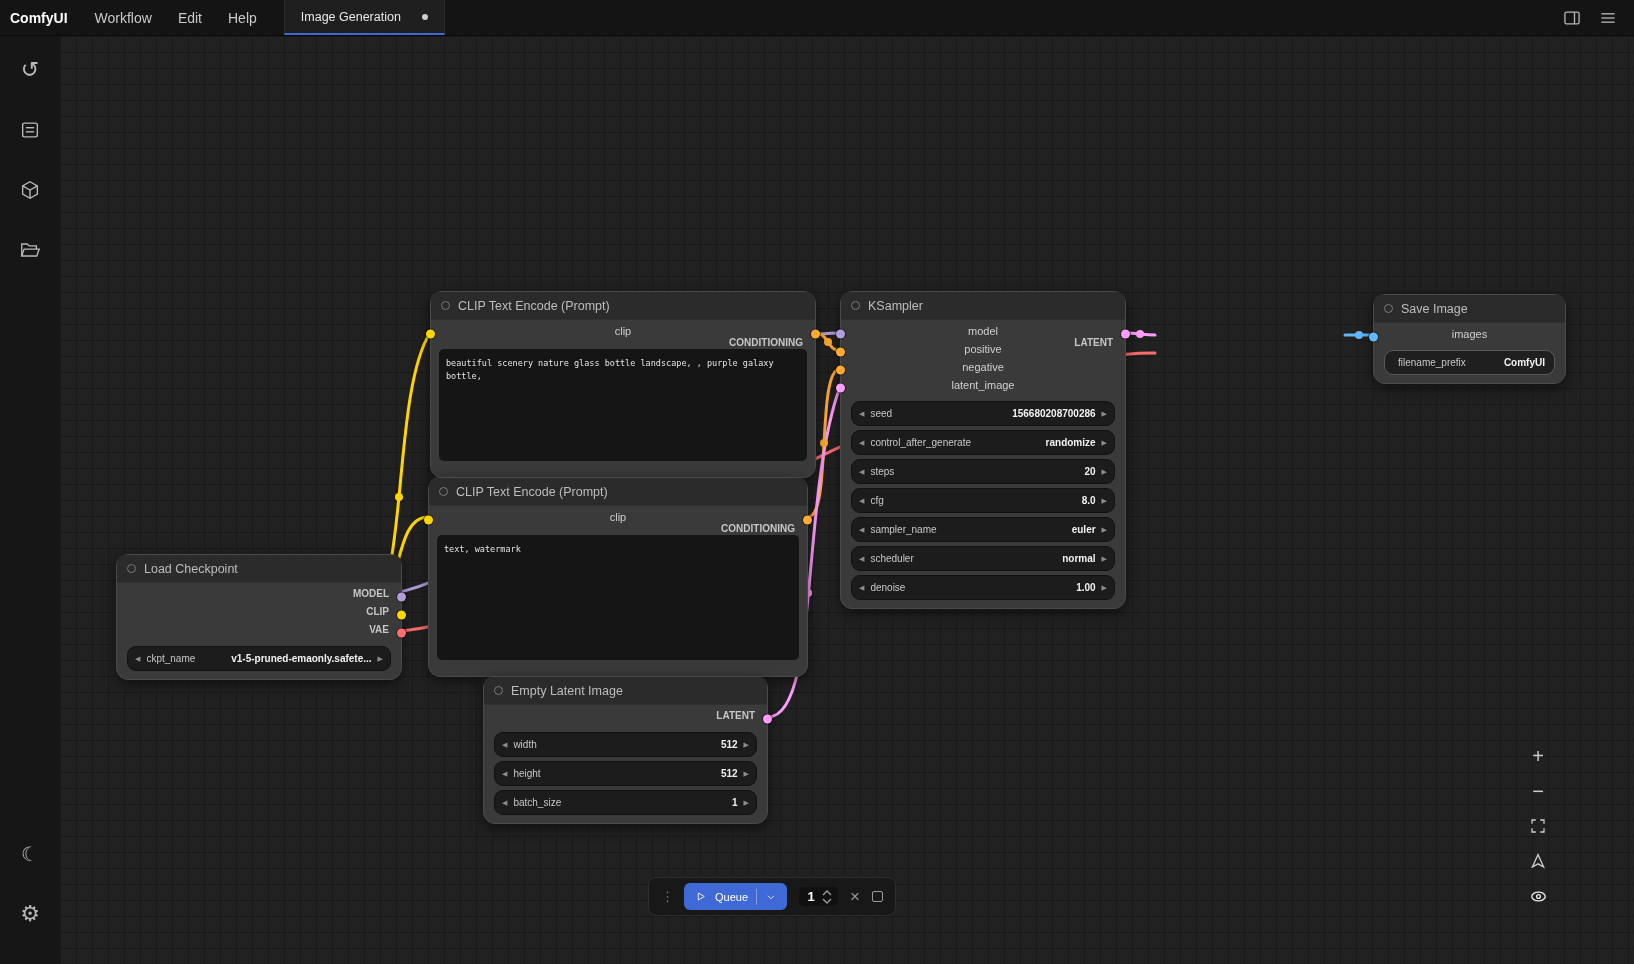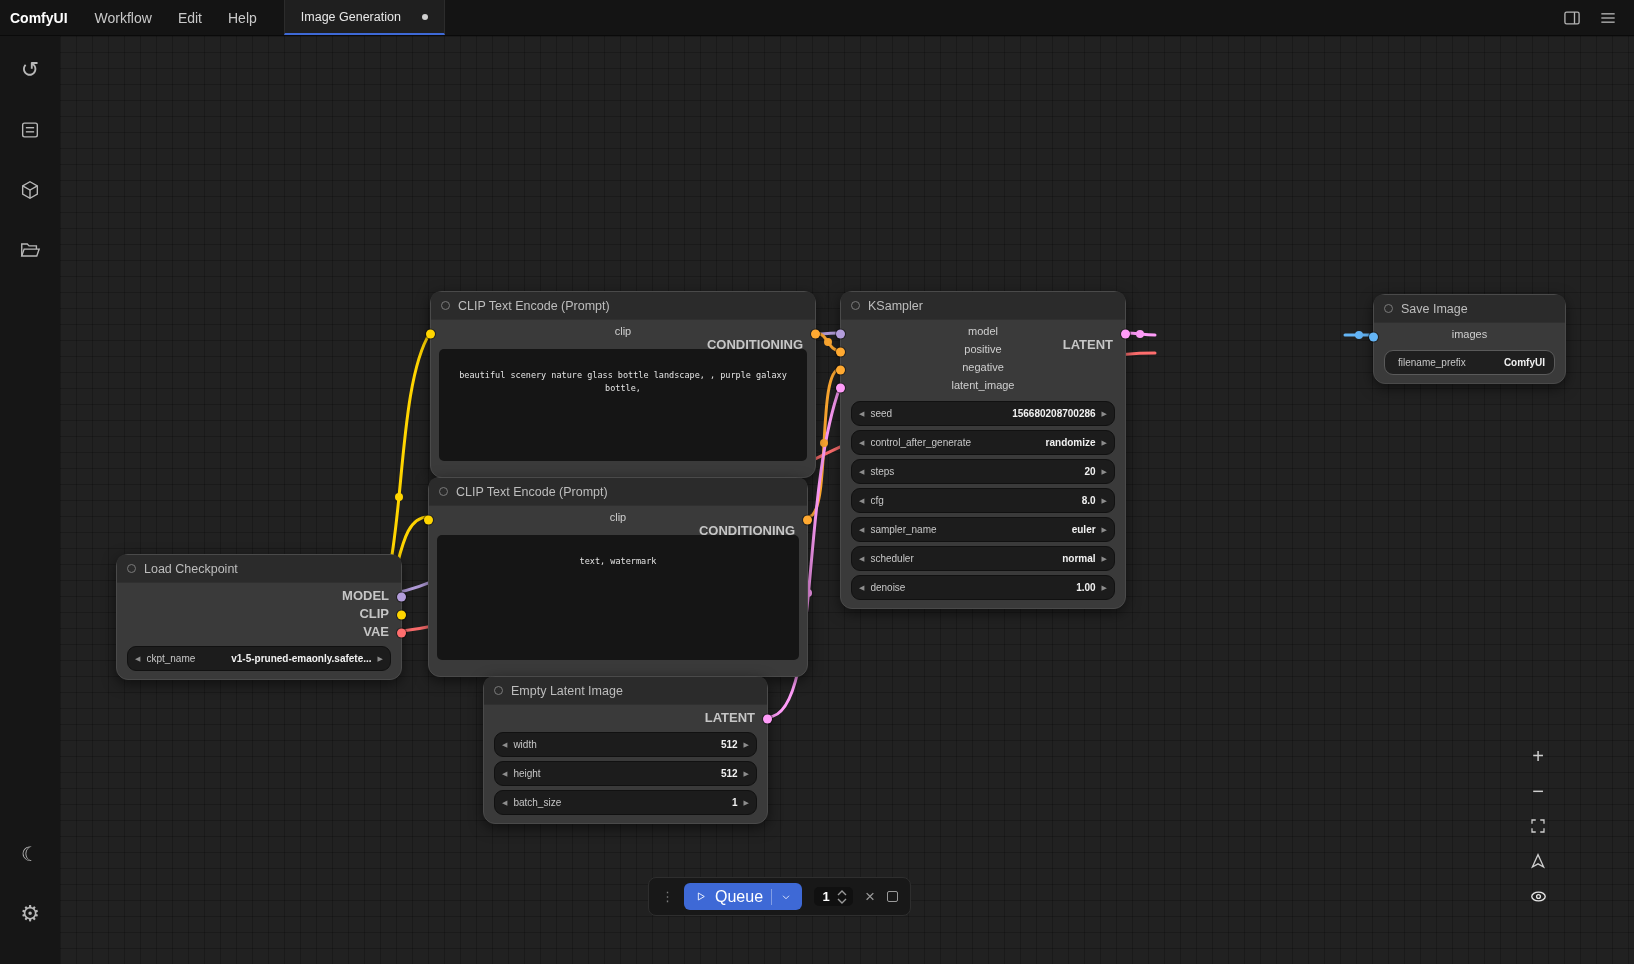--- a/index.html
+++ b/index.html
@@ -45,44 +45,44 @@
   .node{position:absolute;z-index:2;background:#3a3a3a;border:1px solid #4a4a4a;border-radius:12px;
     box-shadow:0 4px 14px rgba(0,0,0,.55);}
   .node-title{height:28px;display:flex;align-items:center;gap:8px;padding:0 10px;background:#2b2b2b;
     border-radius:7px 7px 0 0;color:#bdbdbd;font-size:12.5px;border-bottom:1px solid #303030;}
   .collapse-dot{width:9px;height:9px;border-radius:50%;border:1.5px solid #7a7a7a;flex:0 0 auto;}
   .node-body{padding:5px 0 8px;}
   .io-row{position:relative;height:18px;display:flex;align-items:center;padding:0 12px;flex-direction:column;}
   .io-left{display:flex;align-items:center;}
   .io-right{display:flex;align-items:center;margin-left:auto;}
   .io-label{color:#cfcfcf;font-size:11px;}
-  .io-label.outl{font-weight:bold;color:#c6c6c6;font-size:13px;}
+  .io-label.outl{font-weight:bold;color:#c6c6c6;font-size:10px;}
   .port{position:absolute;top:50%;width:9px;height:9px;border-radius:50%;transform:translateY(-50%);
     box-shadow:0 0 0 1px rgba(0,0,0,.45);}
   .port.in{left:-5px;} .port.out{right:-5px;}
   .c-model{background:var(--model,#B39DDB);} .c-clip{background:var(--clip,#FFD500);}
   .c-vae{background:var(--vae,#FF6E6E);} .c-conditioning{background:var(--conditioning,#FFA931);}
   .c-latent{background:var(--latent,#FF9CF9);} .c-image{background:var(--image,#64B5F6);}
   .widget{height:25px;margin:4px 10px 0;background:#1c1c1c;border:1px solid #111111;border-radius:9px;
     display:flex;align-items:center;padding:0 7px;font-size:10px;color:#c7c7c7;}
   .widget .arrow{color:#8d8d8d;font-size:7px;flex:0 0 auto;line-height:1;}
   .widget .wname{margin-left:6px;white-space:nowrap;}
   .widget .wval{margin-left:auto;margin-right:6px;color:#f1f1f1;font-weight:bold;white-space:nowrap;}
   .widget.textw{background:#1f1f1f;border:1px solid #5a5a5a;}
   .widget.textw .wval{margin-right:2px;}
-  .ta{margin:6px 8px 8px;background:#151515;border-radius:5px;padding:20px 7px;
+  .ta{margin:6px 8px 8px;background:#151515;border-radius:5px;padding:8px 7px;
     font-family:"DejaVu Sans Mono",monospace;font-size:8.5px;line-height:1.5;color:#e4e4e4;
-    overflow:hidden;white-space:pre-wrap;text-align:center;}
+    overflow:hidden;white-space:pre-wrap;}
 
   
   .queuebar{position:absolute;left:648px;top:877px;height:39px;z-index:20;background:#181818;
     border:1px solid #2e2e2e;border-radius:8px;display:flex;align-items:center;gap:12px;padding:0 12px;}
   .drag-dots{color:#7d7d7d;font-size:13px;letter-spacing:-2px;cursor:grab;}
   .queue-btn{height:27px;padding:0 10px;border-radius:6px;background:var(--accent_blue,#3e69d6);
-    color:#ffffff;font-size:16px;display:flex;align-items:center;gap:8px;cursor:pointer;}
+    color:#ffffff;font-size:11px;display:flex;align-items:center;gap:8px;cursor:pointer;}
   .queue-btn svg{stroke:#ffffff;fill:none;stroke-width:1.6;}
   .qb-divider{width:1px;height:16px;background:rgba(255,255,255,.35);}
   .batch{display:flex;align-items:center;gap:5px;background:#101010;border-radius:5px;padding:2px 6px;}
   .batch-num{color:#ffffff;font-size:13px;font-weight:bold;min-width:12px;text-align:center;}
   .steppers{display:flex;flex-direction:column;gap:2px;}
   .steppers svg{stroke:#9a9a9a;fill:none;stroke-width:1.4;display:block;cursor:pointer;}
   .x-icon{color:#9a9a9a;font-size:17px;line-height:1;cursor:pointer;}
   .stop-icon{width:11px;height:11px;border:1.6px solid #9a9a9a;border-radius:2px;cursor:pointer;}
 
   

